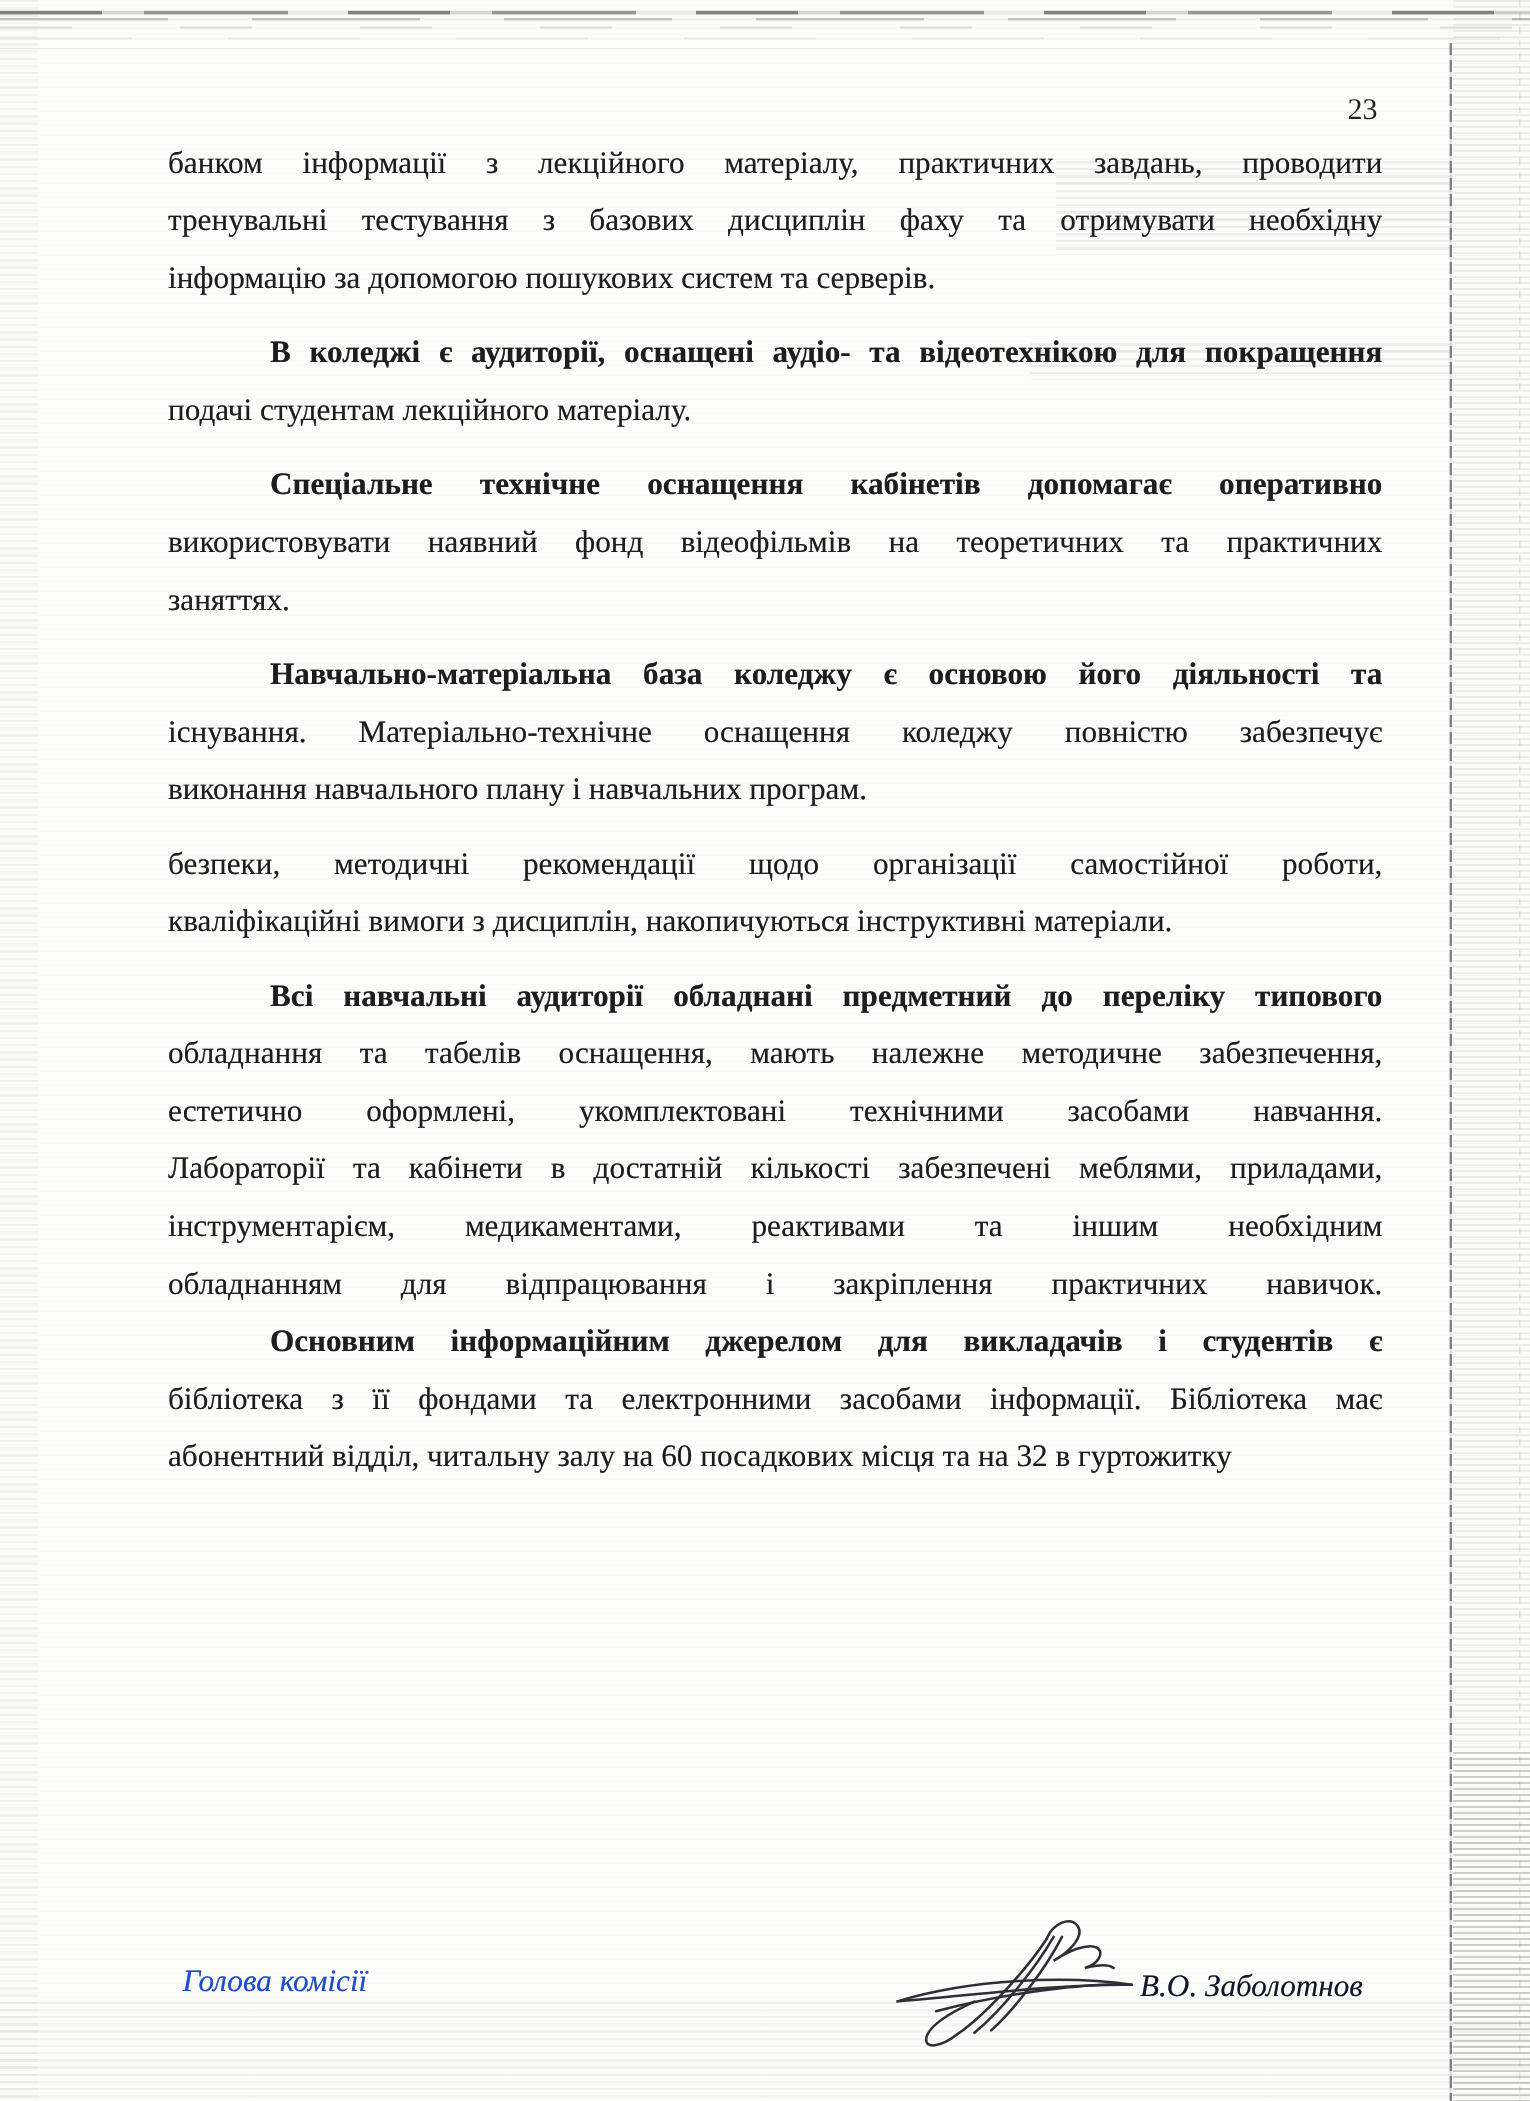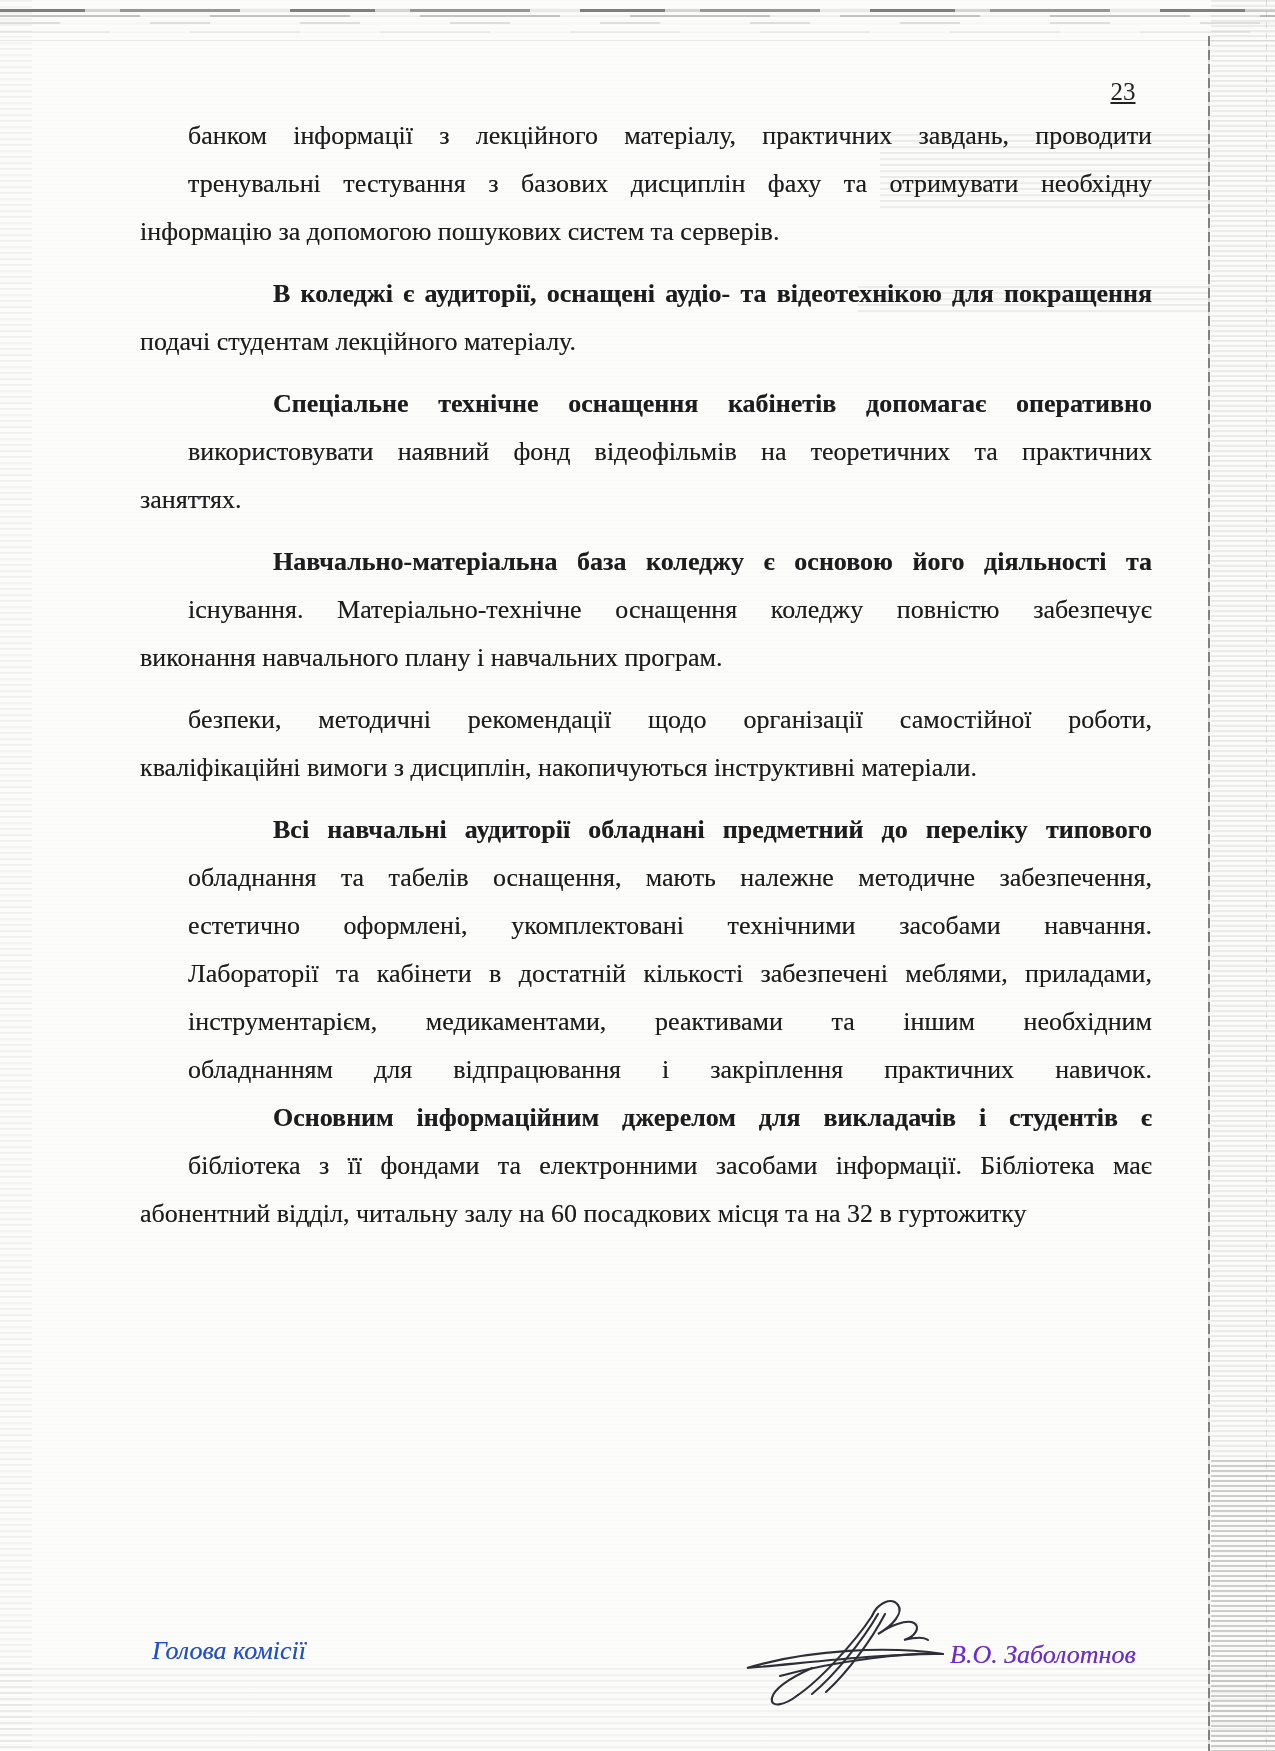--- a/index.html
+++ b/index.html
@@ -79,44 +79,44 @@
   }
   .band { position: absolute; pointer-events: none;
     background: repeating-linear-gradient(to bottom,
       rgba(100,100,100,.10) 0 2px, transparent 2px 6px); }
   .band.b1 { left: 880px; top: 134px; width: 330px; height: 78px; }
   .band.b2 { left: 858px; top: 286px; width: 352px; height: 30px; }
 
   
   .page-number {
     position: absolute; left: 1098px; top: 78px; width: 50px;
-    font-size: 25px; text-align: center; color: #222; text-decoration: underline;
+    font-size: 25px; text-align: right; color: #222;
   }
 
   
   .text-block {
     position: absolute; left: 140px; top: 112px; width: 1012px;
     font-size: 26px; line-height: 48px;
     text-shadow: 0 0 0.5px rgba(20,20,20,.55);
   }
   .para { margin: 14px 0 0 0; }
   .para:first-child, .para.no-gap { margin-top: 0; }
   .line { height: 48px; overflow: hidden; text-align: left; }
-  .line.j { text-align: justify; text-align-last: justify; margin-left: 48px; }
+  .line.j { text-align: justify; text-align-last: justify; }
   .line.ind { text-indent: 85px; font-weight: bold; }
 
   
   .footer-role {
     position: absolute; left: 152px; top: 1636px;
     font-size: 26px; font-style: italic; color: #1d4ed8;
     text-shadow: 0 0 0.5px rgba(20,20,20,.5);
   }
   .signatory-name {
     position: absolute; left: 950px; top: 1640px;
-    font-size: 26px; font-style: italic; color: #6d28d9;
+    font-size: 26px; font-style: italic; color: #0f172a;
     text-shadow: 0 0 0.5px rgba(20,20,20,.45);
   }
   .signature-svg { position: absolute; left: 720px; top: 1592px; pointer-events: none; }
 </style>
 </head>
 <body>
 
 <div class="page">
 
   <div class="global-streaks"></div>

